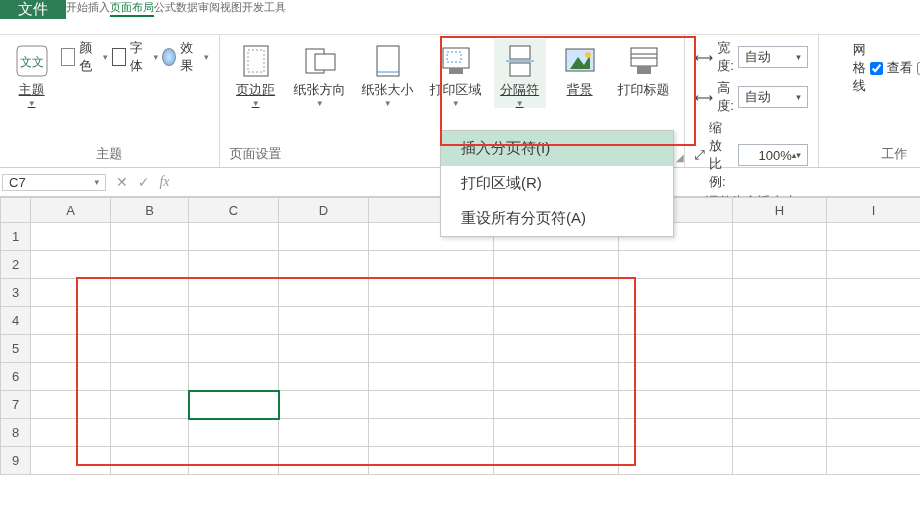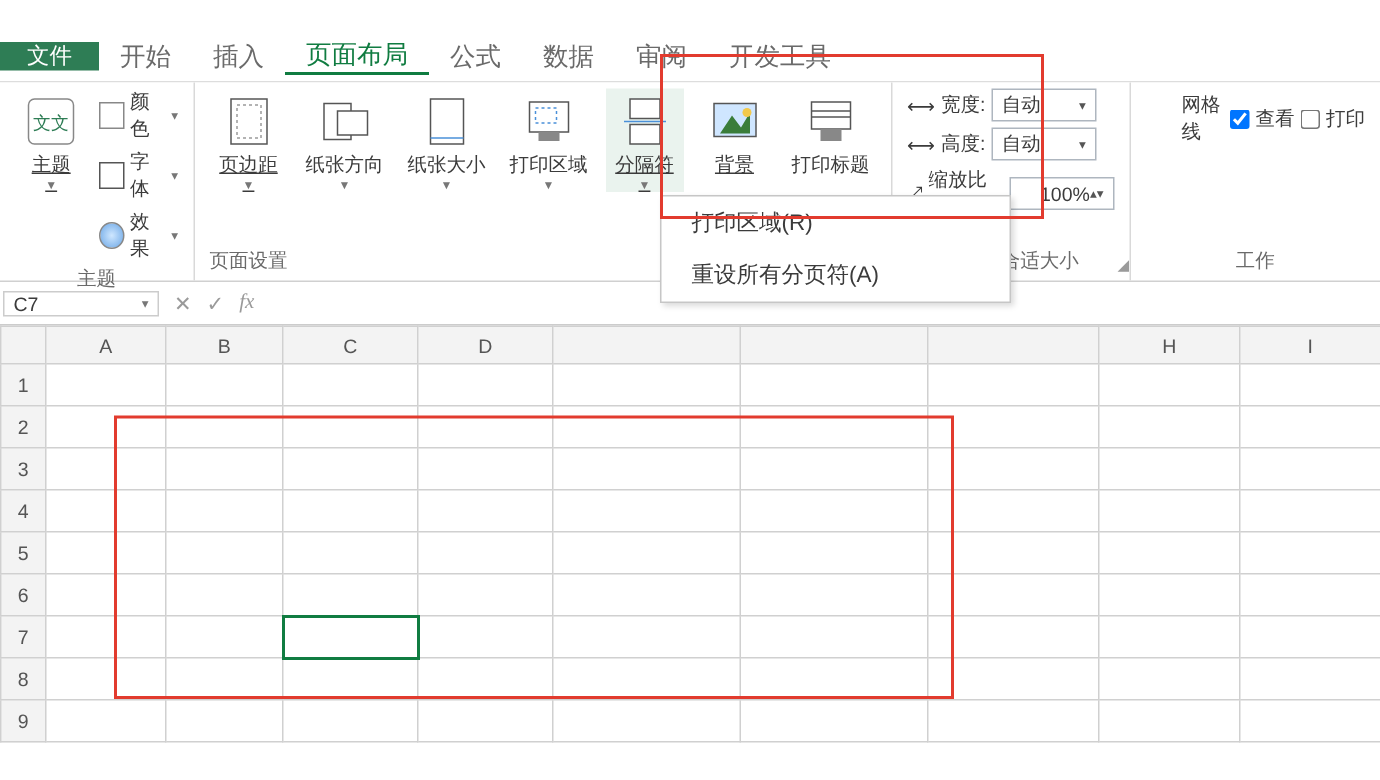--- a/index.html
+++ b/index.html
@@ -14,39 +14,39 @@
     --menu-hl:#c5e3d5;
     --menu-bg:#ffffff;
     --red:#e23b2e;
     --text:#3b3b3b;
     --subtle:#6a6a6a;
   }
   html,body{margin:0;padding:0;font-family:"Microsoft YaHei","Segoe UI",Arial,sans-serif;color:var(--text);background:#fff;}
   body{width:920px;height:520px;overflow:hidden;position:relative;}
 
   
-  .tab-bar{display:flex;align-items:center;height:34px;border-bottom:1px solid #ddd;background:var(--tab-bar-bg);margin-top:20px;}
+  .tab-bar{display:flex;align-items:flex-start;height:34px;border-bottom:1px solid #ddd;background:var(--tab-bar-bg);}
   .file-tab{background:var(--file-green);color:#fff;padding:0 18px;display:flex;align-items:center;font-size:15px;}
-  .tab{padding:0 14px;display:flex;align-items:center;font-size:17px;color:var(--subtle);cursor:default;}
+  .tab{padding:0 0;display:flex;align-items:center;font-size:11px;color:var(--subtle);cursor:default;}
   .tab.active{color:var(--active-tab-green);border-bottom:2px solid var(--active-tab-green);margin-bottom:-1px;background:#fff;}
 
   
   .ribbon{height:132px;border-bottom:1px solid #d0d0d0;background:var(--ribbon-bg);display:flex;position:relative;}
   .group{display:flex;flex-direction:column;justify-content:space-between;padding:4px 10px 2px 10px;border-right:1px solid var(--group-sep);}
   .group-body{display:flex;align-items:flex-start;gap:8px;}
   .group-label{text-align:center;font-size:13px;color:var(--subtle);padding:2px 0;}
   .group .dialog-launcher{font-size:10px;color:#9a9a9a;align-self:flex-end;margin-top:-16px;margin-right:-4px;}
   .vbtn{display:flex;flex-direction:column;align-items:center;justify-content:flex-end;gap:4px;width:60px;font-size:13px;color:var(--text);padding-top:4px;}
   .vbtn .icon{width:36px;height:36px;display:flex;align-items:center;justify-content:center;}
   .vbtn.slim{width:52px;text-decoration:underline;}
   .vbtn .caption{white-space:nowrap;text-align:center;line-height:1.1;}
   .drop{font-size:8px;color:#777;display:block;margin-top:-2px;}
 
   
-  .mini-stack{display:flex;flex-direction:column;gap:4px;font-size:13px;}
+  .mini-stack{display:flex;flex-direction:row;gap:4px;font-size:13px;}
   .mini-stack .row{display:flex;align-items:center;gap:4px;}
   .mini-swatch{width:16px;height:16px;border:1px solid #888;display:inline-block;}
   .mini-caret{font-size:9px;color:#777;}
 
   
   .kv{display:flex;flex-direction:column;gap:4px;font-size:13px;}
   .kv .row{display:flex;align-items:center;gap:4px;}
   .kv .field{border:1px solid #aeb6bf;background:#fff;font-size:13px;padding:0 6px;height:20px;min-width:56px;display:flex;align-items:center;justify-content:space-between;}
   .kv .field .caret{font-size:9px;color:#555;}
   .kv .spin{width:60px;justify-content:flex-end;}
@@ -97,20 +97,21 @@
 <body>
 
 <div class="tab-bar">
   <div class="file-tab">文件</div>
   <div class="tab">开始</div>
   <div class="tab">插入</div>
   <div class="tab active">页面布局</div>
   <div class="tab">公式</div>
   <div class="tab">数据</div>
   <div class="tab">审阅</div>
+  <div class="tab">视图</div>
   <div class="tab">开发工具</div>
 </div>
 
 <div class="ribbon">
 
   <div class="group">
     <div class="group-body">
       <div class="vbtn slim">
         <span class="icon">
           <svg width="34" height="34">
@@ -272,20 +273,21 @@
             <span>打印</span>
           </label>
       </div>
     </div>
     <div class="group-label">工作</div>
   </div>
 
 </div>
 
 <div class="dropdown">
+  <div class="item hl">插入分页符(I)</div>
   <div class="item">打印区域(R)</div>
   <div class="item">重设所有分页符(A)</div>
 </div>
 
 <div class="formula-bar">
   <div class="namebox">
     <span>C7</span>
     <span class="caret">▾</span>
   </div>
   <div class="fx-btns">

